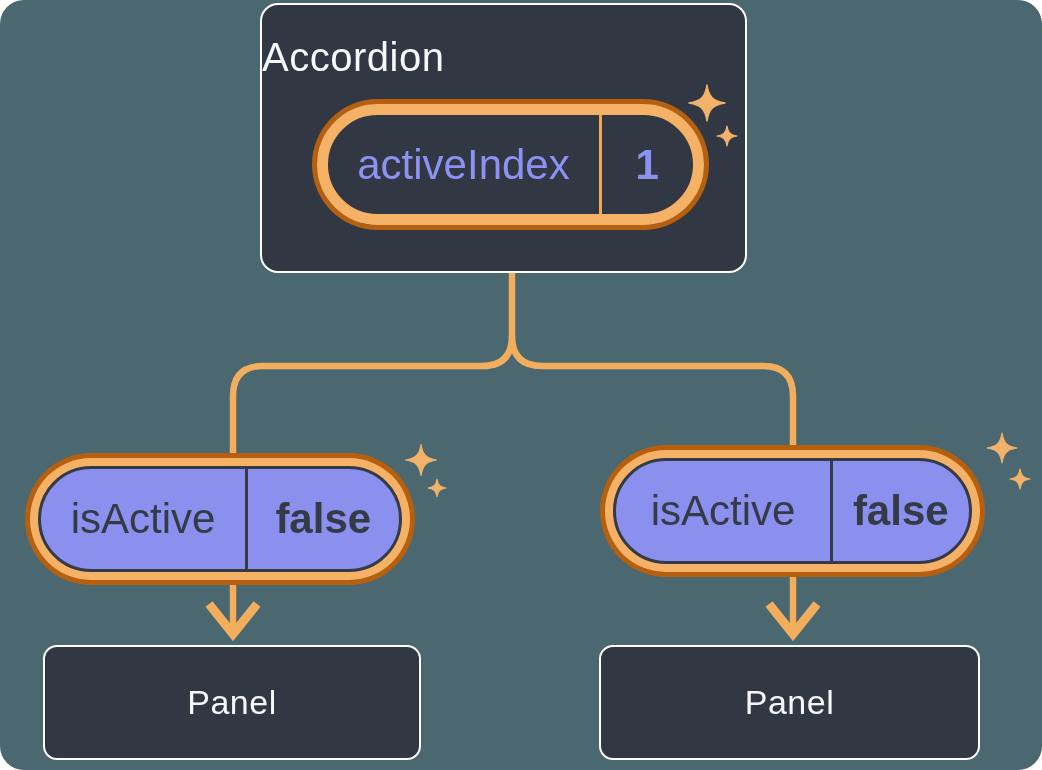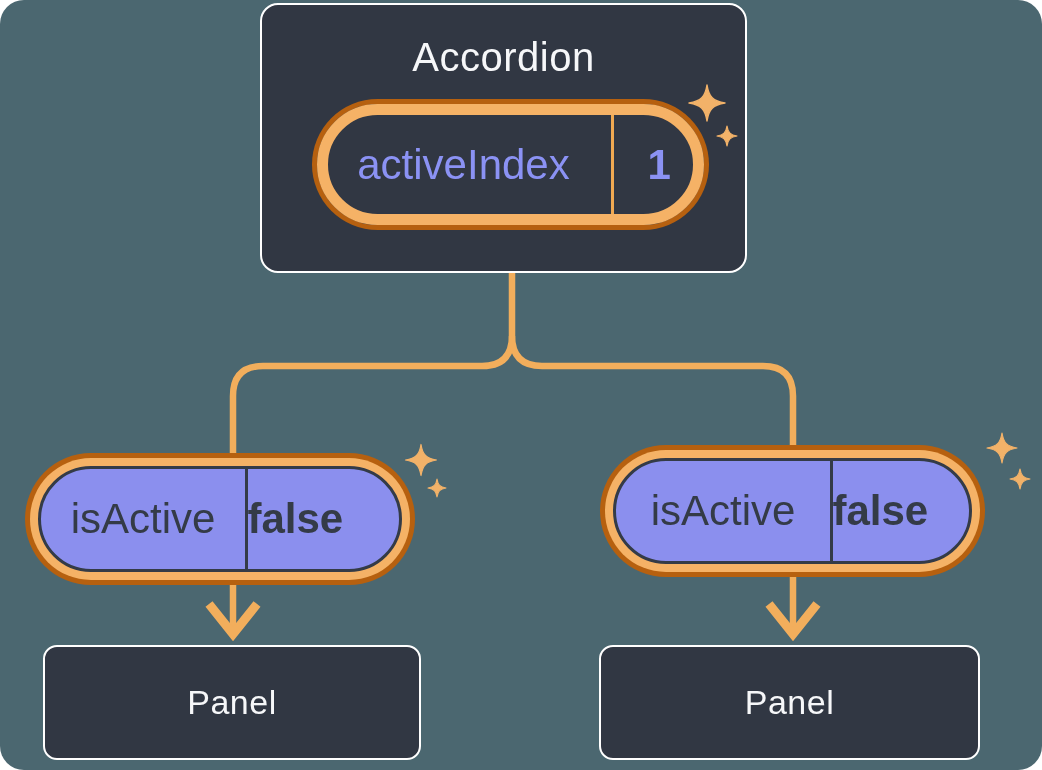--- a/index.html
+++ b/index.html
@@ -16,47 +16,47 @@
   }
   .stage *{box-sizing:border-box;}
   svg.overlay{position:absolute;left:0;top:0;z-index:1;pointer-events:none;}
   svg.sparkles{position:absolute;z-index:6;pointer-events:none;}
 
   .card{
     position:absolute;left:260px;top:3px;width:487px;height:270px;z-index:2;
     background:var(--card-bg);border:2.5px solid var(--card-border);border-radius:18px;
   }
   .card-title{
-    position:absolute;left:0;right:0;top:30px;text-align:center;
+    position:absolute;left:0;right:0;top:30px;text-align:left;
     color:var(--text-light);font-size:40px;font-weight:500;letter-spacing:.5px;
   }
   .state-pill{
     position:absolute;left:55px;top:99px;width:387px;height:121px;
     border:11px solid var(--ring-light);border-radius:999px;
     box-shadow:0 0 0 5px var(--ring-dark);
-    display:flex;align-items:stretch;gap:12px;
+    display:flex;align-items:stretch;
   }
   .state-pill .cell-name{width:271px;display:flex;align-items:center;justify-content:center;}
   .state-pill .cell-value{flex:1;display:flex;align-items:center;justify-content:center;}
   .state-pill .divider{width:2.5px;background:var(--pill-divider-orange);}
   .state-pill .name{color:var(--text-purple);font-size:42px;}
   .state-pill .value{color:var(--text-purple);font-size:42px;font-weight:700;}
 
   .prop-pill{
     position:absolute;z-index:3;height:106px;background:var(--pill-purple);
     border:3px solid var(--text-dark);border-radius:999px;
     box-shadow:0 0 0 8px var(--ring-light),0 0 0 13px var(--ring-dark);
     display:flex;align-items:stretch;
   }
   .prop-pill.left{left:38px;top:466px;width:364px;}
   .prop-pill.right{left:613px;top:458px;width:359px;}
   .prop-pill .cell-name{display:flex;align-items:center;justify-content:center;}
   .prop-pill.left .cell-name{width:204px;}
   .prop-pill.right .cell-name{width:214px;}
-  .prop-pill .cell-value{flex:1;display:flex;align-items:center;justify-content:flex-start;}
+  .prop-pill .cell-value{flex:1;display:flex;align-items:center;justify-content:center;}
   .prop-pill .divider{width:2.5px;background:var(--text-dark);}
   .prop-pill .name{color:var(--text-dark);font-size:42px;}
   .prop-pill .value{color:var(--text-dark);font-size:42px;font-weight:700;}
 
   .panel{
     position:absolute;z-index:2;height:115px;top:645px;
     background:var(--card-bg);border:2.5px solid var(--card-border);border-radius:14px;
     display:flex;align-items:center;justify-content:center;
     color:var(--text-light);font-size:34px;font-weight:500;letter-spacing:.5px;
   }

